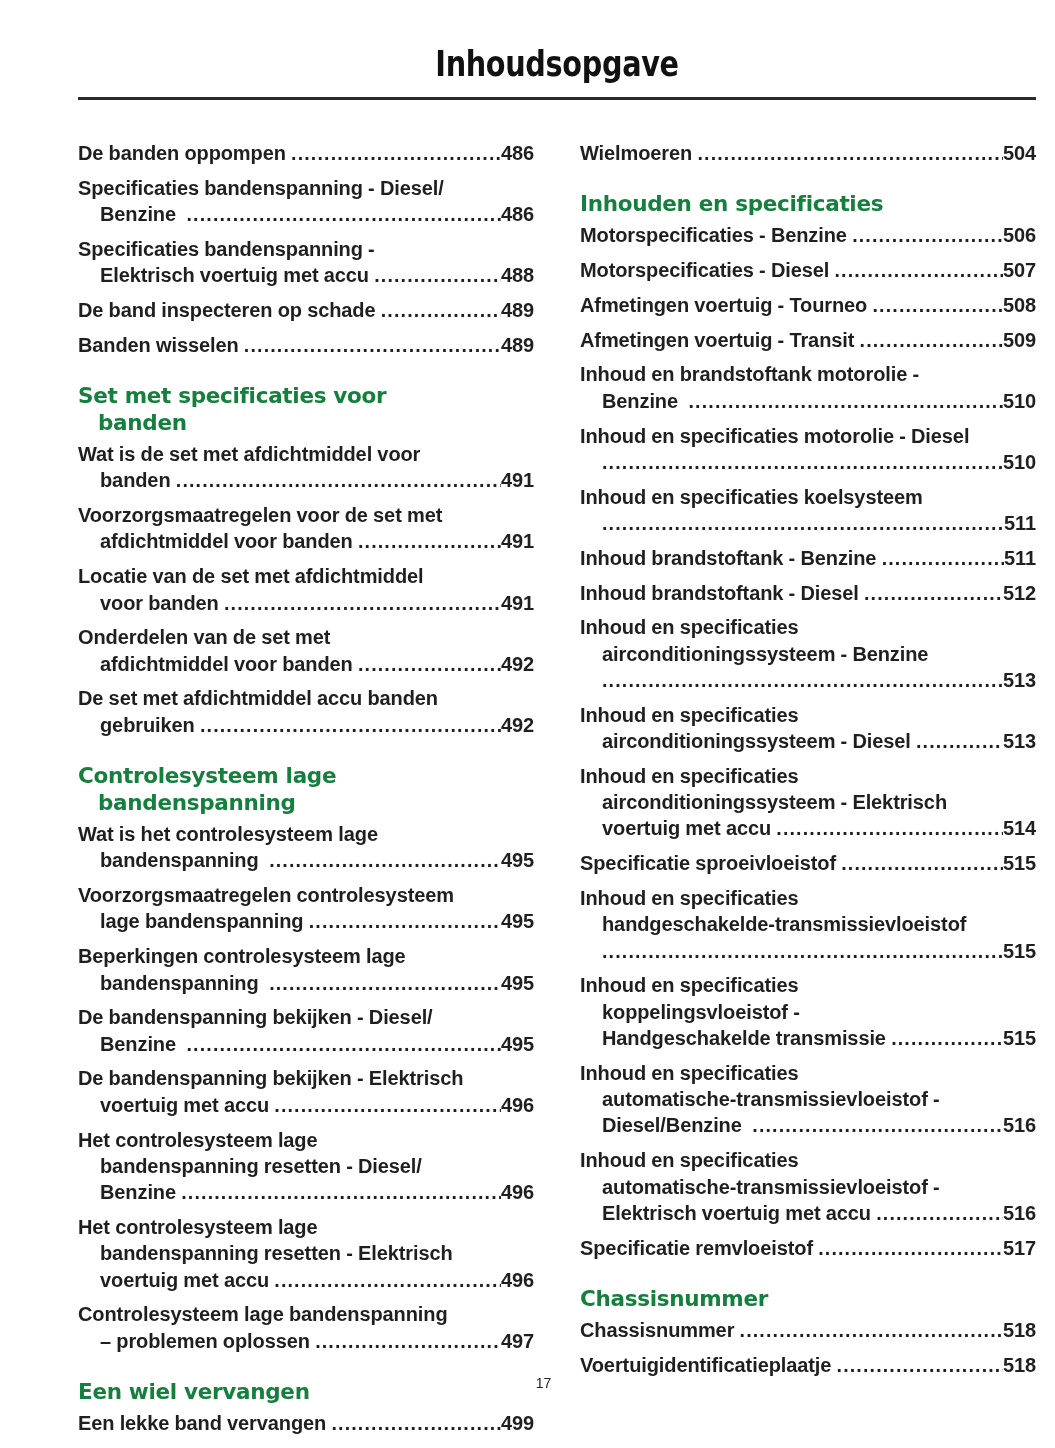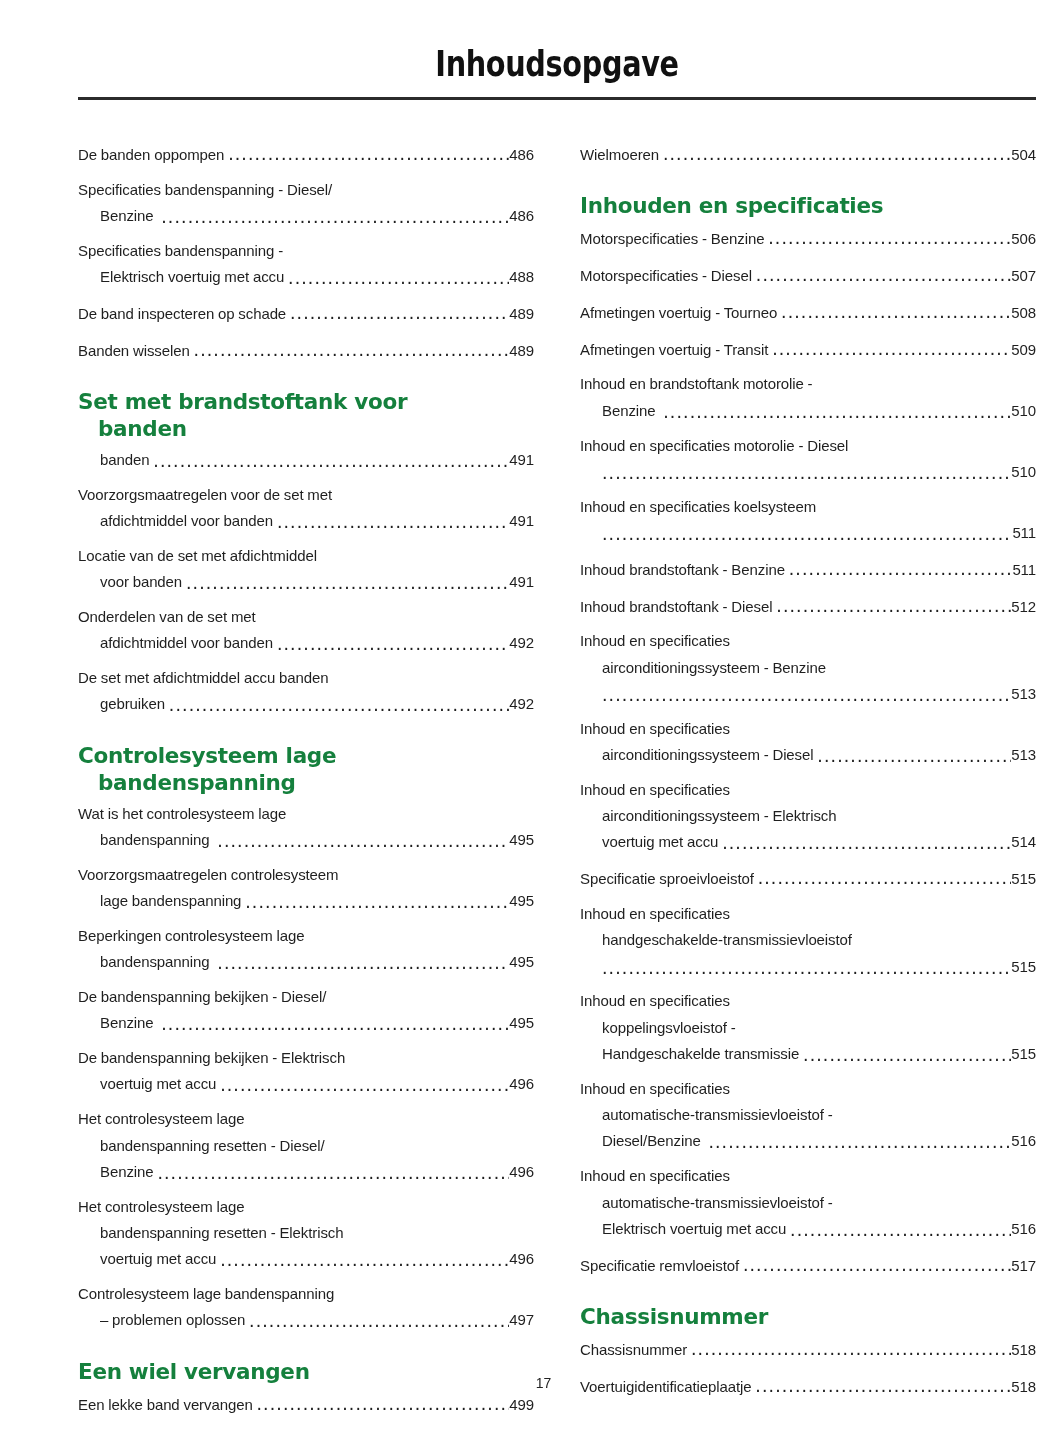--- a/index.html
+++ b/index.html
@@ -78,26 +78,27 @@
   }
   .section-heading .ln {
     display: block;
   }
   .section-heading .ln.ind {
     padding-left: 20px;
   }
 
   
   .entry {
-    font-size: 15px;
+    font-size: 20px;
     line-height: 26.3px;
     color: #1f1f1f;
     margin: 0 0 8.5px 0;
     letter-spacing: -0.1px;
     word-spacing: -0.2px;
+    font-weight: bold;
   }
   .entry .ln {
     display: flex;
     align-items: baseline;
     white-space: pre;
   }
   .entry .ln.ind {
     padding-left: 22px;
     align-items: center;
   }
@@ -156,24 +157,25 @@
           <div class="ln"><span class="txt">Specificaties bandenspanning - </span></div>
           <div class="ln ind"><span class="txt">Elektrisch voertuig met accu </span><span class="leader"></span><span class="pg">488</span></div>
         </div>
         <div class="entry">
           <div class="ln"><span class="txt">De band inspecteren op schade </span><span class="leader"></span><span class="pg">489</span></div>
         </div>
         <div class="entry">
           <div class="ln"><span class="txt">Banden wisselen </span><span class="leader"></span><span class="pg">489</span></div>
         </div>
         <div class="section-heading">
-          <span class="ln">Set met brandstoftank voor</span>
+          <span class="ln">Set met specificaties voor</span>
           <span class="ln ind">banden</span>
         </div>
         <div class="entry">
+          <div class="ln"><span class="txt">Wat is de set met afdichtmiddel voor</span></div>
           <div class="ln ind"><span class="txt">banden </span><span class="leader"></span><span class="pg">491</span></div>
         </div>
         <div class="entry">
           <div class="ln"><span class="txt">Voorzorgsmaatregelen voor de set met</span></div>
           <div class="ln ind"><span class="txt">afdichtmiddel voor banden </span><span class="leader"></span><span class="pg">491</span></div>
         </div>
         <div class="entry">
           <div class="ln"><span class="txt">Locatie van de set met afdichtmiddel</span></div>
           <div class="ln ind"><span class="txt">voor banden </span><span class="leader"></span><span class="pg">491</span></div>
         </div>

